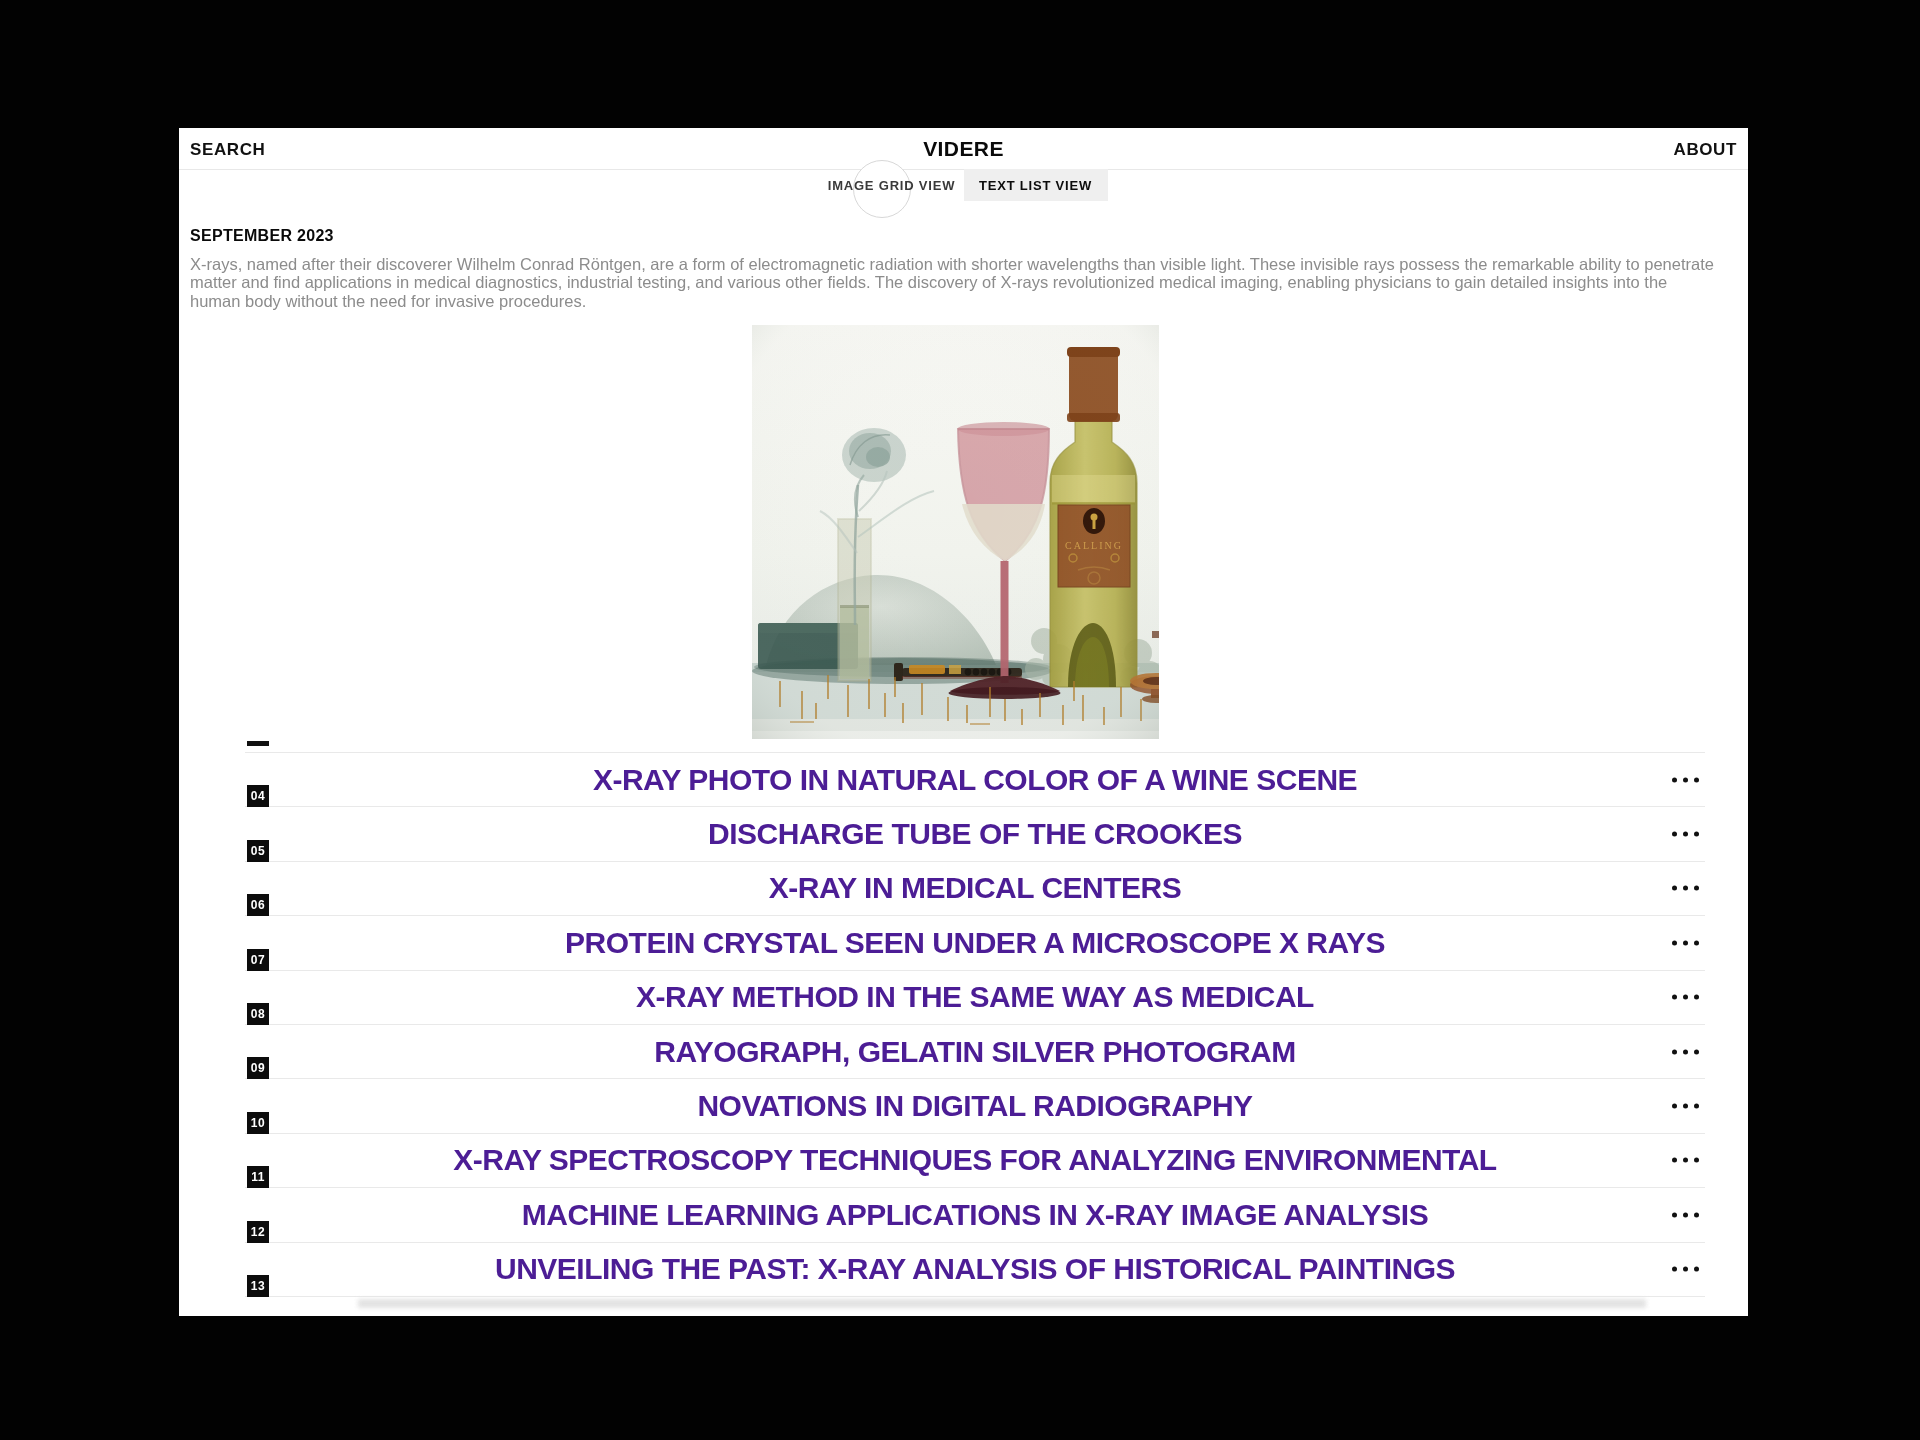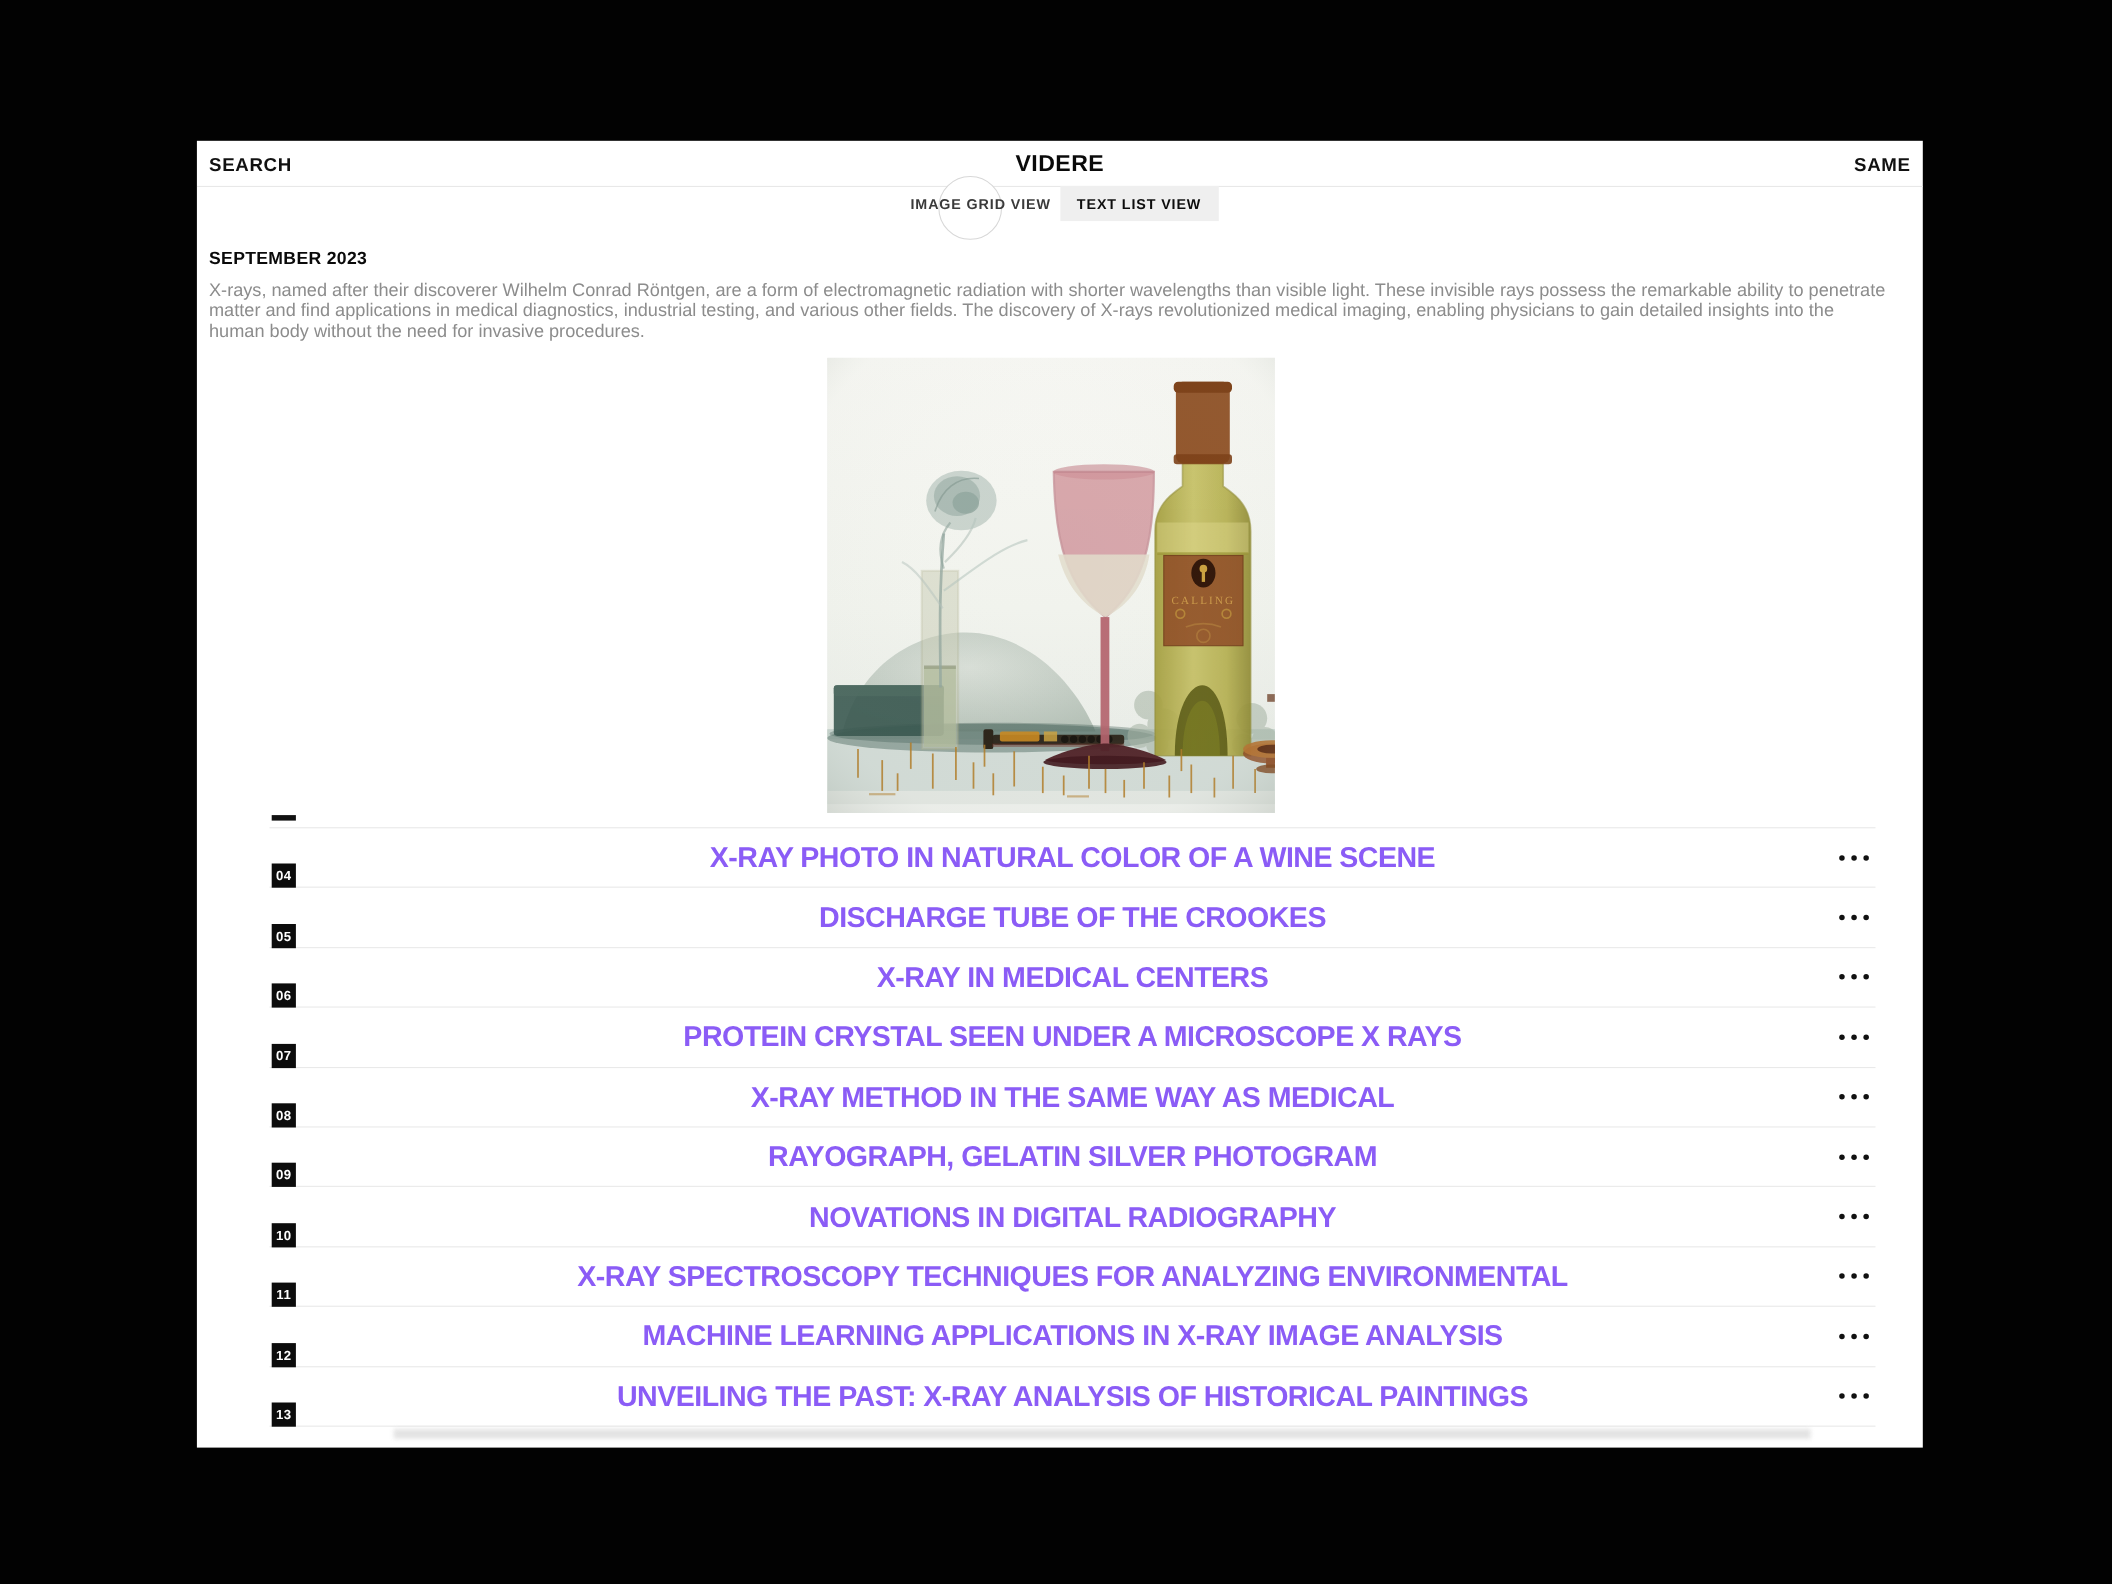--- a/index.html
+++ b/index.html
@@ -41,41 +41,41 @@
   
   .figure { position:absolute; left:573px; top:197px; width:407px; height:414px;
             box-shadow:inset 0 0 18px rgba(120,130,120,.18); cursor:pointer; }
   .figure svg { display:block; }
 
   
   .list-dash { position:absolute; left:68px; top:613px; width:22px; height:5px; background:#111; }
   .item-list { position:absolute; left:66px; top:624px; width:1460px; border-top:1px solid #e9e9e9; }
   .item-row { position:relative; height:54.4px; border-bottom:1px solid #e9e9e9; cursor:pointer; }
   .item-title { position:absolute; inset:0; display:flex; align-items:center; justify-content:center;
-                font-size:26px; font-weight:800; letter-spacing:-.5px; color:#8b5cf6;
+                font-size:30px; font-weight:800; letter-spacing:-.5px; color:#4c1d95;
                 white-space:nowrap; }
   .item-badge { position:absolute; left:2px; bottom:-1px; width:22px; height:22px; background:#0c0c0c;
                 color:#fff; font-size:12px; font-weight:700; letter-spacing:.5px;
                 display:flex; align-items:center; justify-content:center; }
   .item-dots { position:absolute; right:6px; top:50%; transform:translateY(-50%);
                display:flex; gap:6px; padding:6px 0; cursor:pointer; }
   .item-dots i { width:5px; height:5px; border-radius:50%; background:#111; display:block; }
 
   .clipped-strip { position:absolute; left:179px; top:1171px; width:1288px; height:9px;
                    background:#dcdcdc; filter:blur(2px); opacity:.8; }
 </style>
 </head>
 <body>
 
 <div class="surface">
 
   <div class="top-nav">
     <div class="nav-search">SEARCH</div>
     <div class="brand">VIDERE</div>
-    <div class="nav-about">SAME</div>
+    <div class="nav-about">ABOUT</div>
   </div>
 
   <div class="cursor-circle"></div>
 
   <div class="view-toggle">
     <div class="toggle-btn toggle-grid">IMAGE GRID VIEW</div>
     <div class="toggle-btn toggle-list">TEXT LIST VIEW</div>
   </div>
 
   <div class="date-label">SEPTEMBER 2023</div>

